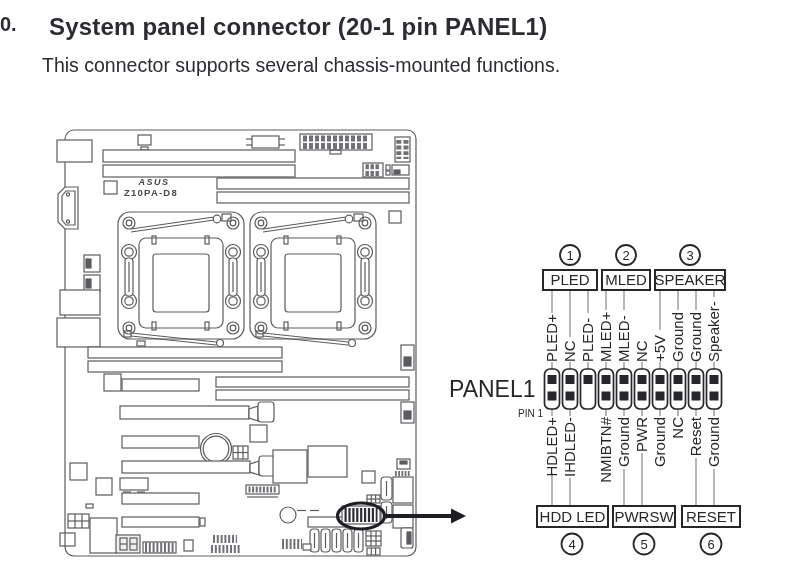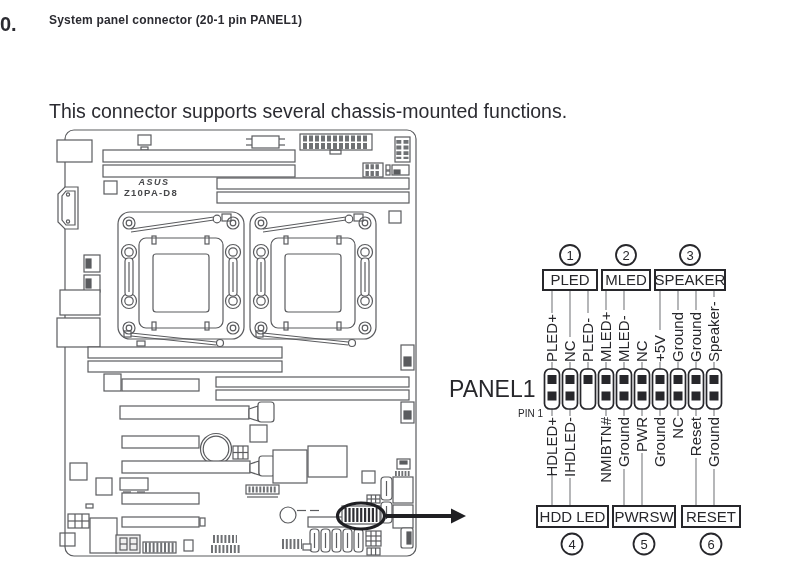--- a/index.html
+++ b/index.html
@@ -1,20 +1,20 @@
 <!DOCTYPE html>
 <html><head>
 <meta charset="utf-8">
 <style>
   html,body{margin:0;padding:0;background:#ffffff;}
   .page{position:relative;width:789px;height:580px;background:#fff;overflow:hidden;
         font-family:"Liberation Sans","DejaVu Sans",sans-serif;color:#2b2b31;}
   .section-number{position:absolute;left:0px;top:13px;font-size:20px;font-weight:bold;}
-  .heading{position:absolute;left:49px;top:13px;font-size:12px;font-weight:bold;letter-spacing:0.2px;}
-  .description{position:absolute;left:49px;top:54px;font-size:19.5px;margin-top:46px;}
+  .heading{position:absolute;left:49px;top:13px;font-size:24px;font-weight:bold;letter-spacing:0.2px;}
+  .description{position:absolute;left:42px;top:54px;font-size:19.5px;}
   svg{position:absolute;left:0;top:0;}
   svg text{font-family:"Liberation Sans","DejaVu Sans",sans-serif;}
   .ink{fill:#27272b;}
 </style>
 </head>
 <body>
 
 <div class="page">
   <div class="section-number">0.</div>
   <div class="heading">System panel connector (20-1 pin PANEL1)</div>

